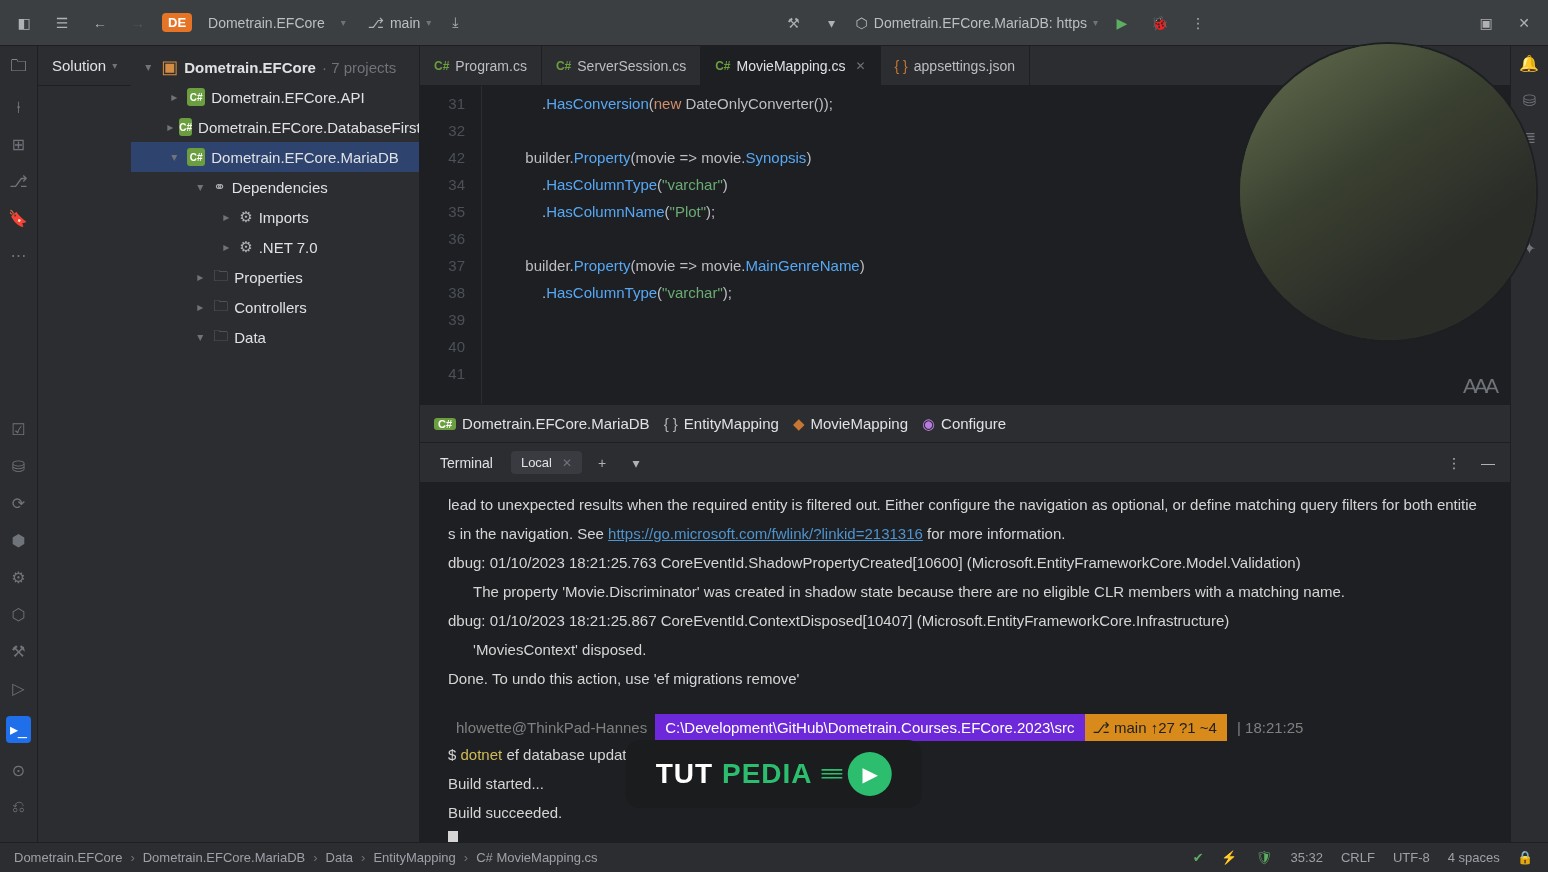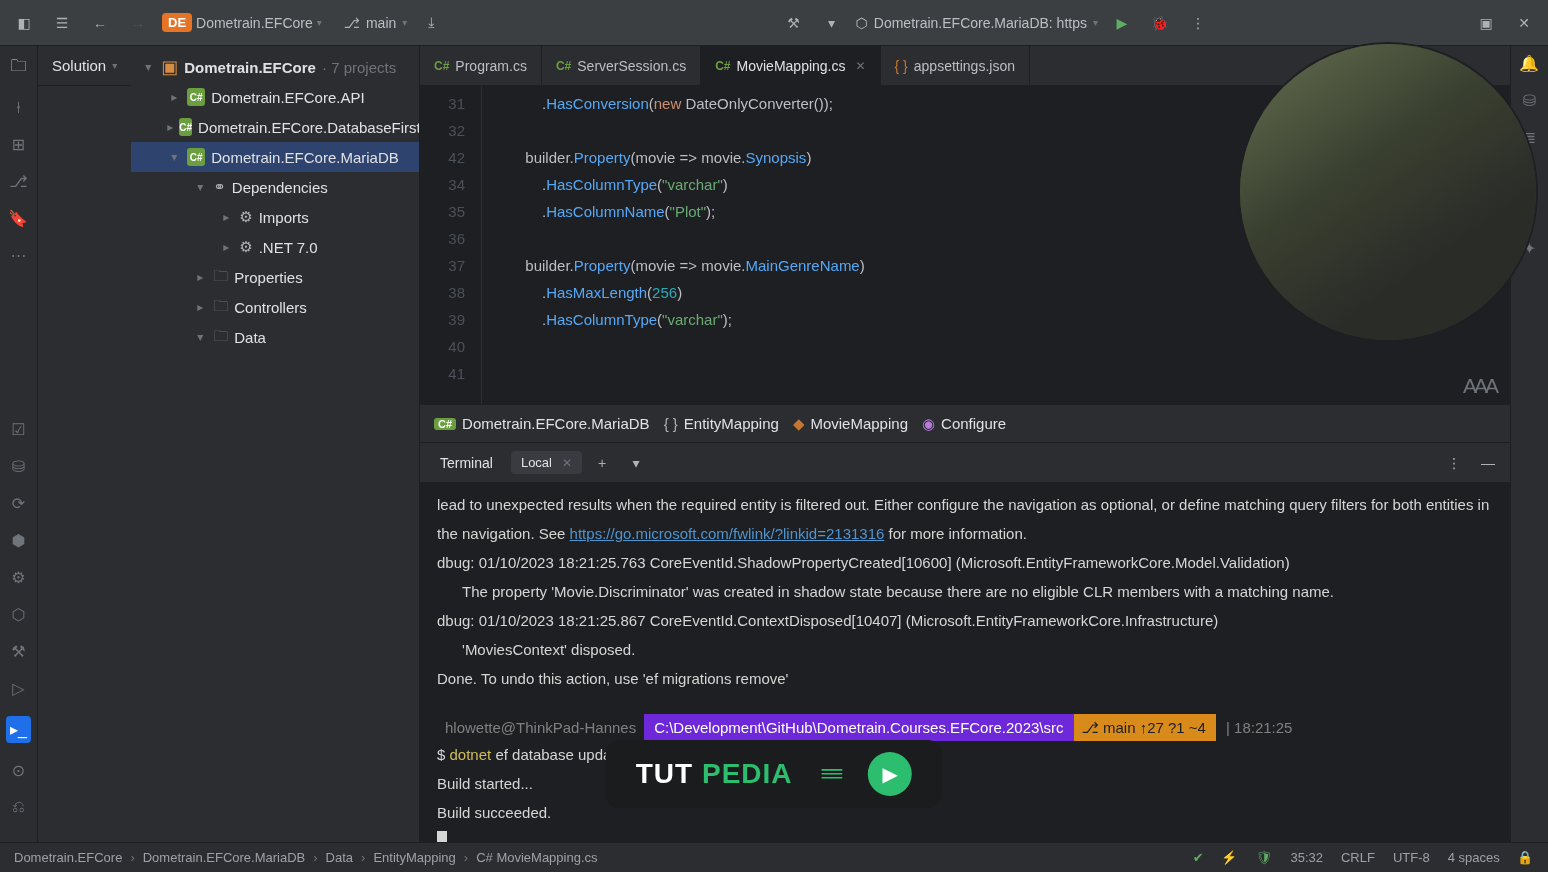--- a/index.html
+++ b/index.html
@@ -49,53 +49,53 @@
 .tok-num{color:#2aacb8}
 .breadcrumb{height:38px;display:flex;align-items:center;gap:14px;padding:0 14px;background:#2b2d30;border-top:1px solid #1e1f22;font-size:15px}
 .bc-item{display:flex;align-items:center;gap:6px;color:#dfe1e5}
 .bc-cs{background:#6b9e3e;color:#fff;border-radius:3px;padding:0 4px;font-size:11px;font-weight:700}
 .bc-ns{color:#afb1b3}
 .terminal-panel{height:400px;border-top:1px solid #1e1f22;display:flex;flex-direction:column;background:#1e1f22}
 .term-tabs{height:40px;background:#2b2d30;display:flex;align-items:center;padding:0 8px;gap:6px;border-bottom:1px solid #1e1f22}
 .term-tab{padding:6px 12px;color:#bcbec4;font-size:14px;cursor:pointer}
 .term-tab.active{color:#dfe1e5}
 .term-subtab{display:flex;align-items:center;gap:6px;padding:4px 10px;background:#393b40;border-radius:4px;color:#dfe1e5;font-size:13px}
-.term-body{flex:1;padding:8px 17px;font-family:"Consolas","Courier New",monospace;font-size:15px;line-height:27px;color:#d5d5d5;overflow:hidden;white-space:pre-wrap;word-break:break-all;position:relative}
+.term-body{flex:1;padding:8px 28px;font-family:"Consolas","Courier New",monospace;font-size:15px;line-height:27px;color:#d5d5d5;overflow:hidden;white-space:pre-wrap;word-break:break-all;position:relative}
 .term-link{color:#4e94ce;text-decoration:underline}
 .term-prompt-line{display:flex;align-items:center;flex-wrap:wrap;gap:0;margin-top:20px}
 .prompt-user{color:#808080;padding:0 8px}
 .prompt-path{background:#6d28d9;color:#fff;padding:0 10px;position:relative}
 .prompt-git{background:#d88b1a;color:#1e1f22;padding:0 10px;margin-left:-2px}
 .prompt-time{color:#808080;padding:0 10px}
 .term-cmd{color:#d5d5d5}
 .term-cmd .cmd-yellow{color:#d0bc56}
 .term-cmd .cmd-grey{color:#6f737a}
 .term-cursor{display:inline-block;width:10px;height:20px;background:#d5d5d5;vertical-align:middle}
 .status-bar{height:30px;background:#2b2d30;border-top:1px solid #1e1f22;display:flex;align-items:center;padding:0 14px;gap:12px;color:#9da0a8;font-size:13px}
 .status-bar .sb-right{margin-left:auto;display:flex;gap:18px;align-items:center}
 .status-path{display:flex;align-items:center;gap:8px}
 .status-sep{color:#6f737a}
 .webcam{position:absolute;top:42px;right:10px;width:300px;height:300px;border-radius:50%;background:radial-gradient(circle at 30% 30%,#4a5c3e,#2a2f28);z-index:50;overflow:hidden;border:2px solid #1e1f22}
 .webcam::after{content:"";position:absolute;inset:0;background:linear-gradient(145deg,#5a6348 10%,#3a4030 40%,#2a2c28 70%)}
-.watermark{position:absolute;bottom:64px;left:50%;transform:translateX(-50%);background:#1a1c1e;border-radius:14px;padding:12px 30px;display:flex;align-items:center;gap:28px;z-index:40}
+.watermark{position:absolute;bottom:64px;left:50%;transform:translateX(-50%);background:#1a1c1e;border-radius:14px;padding:12px 30px;display:flex;align-items:center;gap:8px;z-index:40}
 .watermark .wm-text{color:#fff;font-size:28px;font-weight:700;letter-spacing:1px}
 .watermark .wm-text .pd{color:#2dbd6e}
 .wm-play{width:44px;height:44px;background:#2dbd6e;border-radius:50%;display:flex;align-items:center;justify-content:center;color:#fff;font-size:20px}
 .font-size-icons{position:absolute;right:14px;bottom:6px;color:#6f737a;font-size:21px;letter-spacing:-3px}
 .spacer{flex:1}
 </style>
 </head>
 <body>
 
 <div class="top-bar">
   <div class="icon-btn">◧</div>
   <div class="icon-btn">☰</div>
   <div class="icon-btn">←</div>
   <div class="icon-btn" style="color:#555">→</div>
-  <div style="display:flex;align-items:center;gap:4px">
+  <div style="display:flex;align-items:center;gap:16px">
     <span class="proj-badge">DE</span>
     <span class="top-text">Dometrain.EFCore</span>
     <span class="dd-arrow">▾</span>
   </div>
   <div style="display:flex;align-items:center;gap:6px;margin-left:12px">
     <span style="color:#afb1b3">⎇</span>
     <span class="top-text">main</span>
     <span class="dd-arrow">▾</span>
   </div>
   <div class="icon-btn">⤓</div>
@@ -238,21 +238,20 @@
           <div>41</div>
         </div>
       <div class="code-lines" id="code-lines">
           <div class="ln">            .<span class="tok-method">HasConversion</span>(<span class="tok-keyword">new</span> DateOnlyConverter());</div>
           <div class="ln"></div>
           <div class="ln">        <span class="tok-ident">builder</span>.<span class="tok-method">Property</span>(<span class="tok-ident">movie</span> <span class="tok-lambda">=&gt;</span> <span class="tok-ident">movie</span>.<span class="tok-method">Synopsis</span>)</div>
           <div class="ln">            .<span class="tok-method">HasColumnType</span>(<span class="tok-str">"varchar"</span>)</div>
           <div class="ln">            .<span class="tok-method">HasColumnName</span>(<span class="tok-str">"Plot"</span>);</div>
           <div class="ln"></div>
           <div class="ln">        <span class="tok-ident">builder</span>.<span class="tok-method">Property</span>(<span class="tok-ident">movie</span> <span class="tok-lambda">=&gt;</span> <span class="tok-ident">movie</span>.<span class="tok-method">MainGenreName</span>)</div>
-          <div class="ln">            .<span class="tok-method">HasMaxLength</span>(<span class="tok-num">256</span>)</div>
           <div class="ln">            .<span class="tok-method">HasColumnType</span>(<span class="tok-str">"varchar"</span>);</div>
           <div class="ln"></div>
         </div>
       <div class="font-size-icons">AAA</div>
     </div>
 
     <div class="breadcrumb">
       <div class="bc-item">
         <span class="bc-cs">C#</span>
         <span>Dometrain.EFCore.MariaDB</span>

